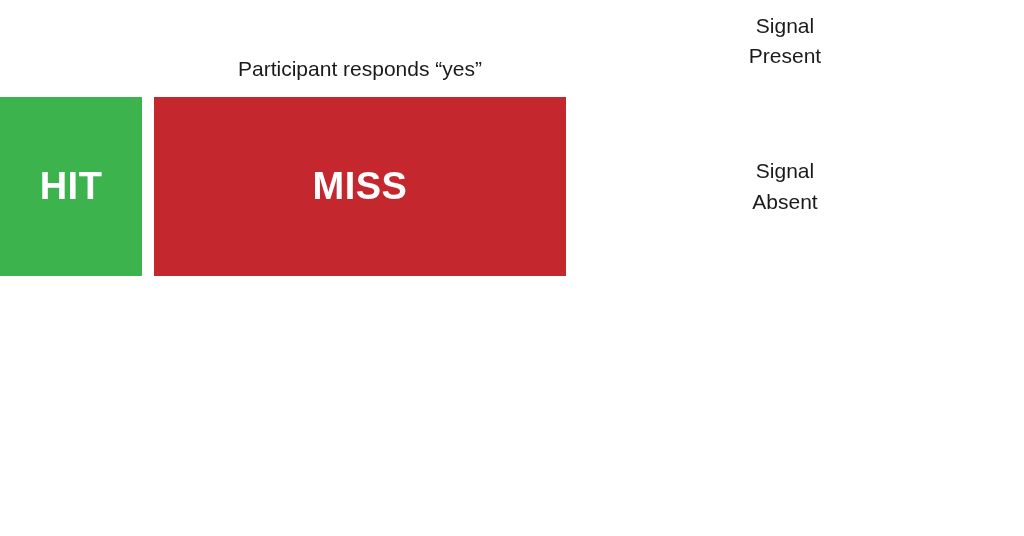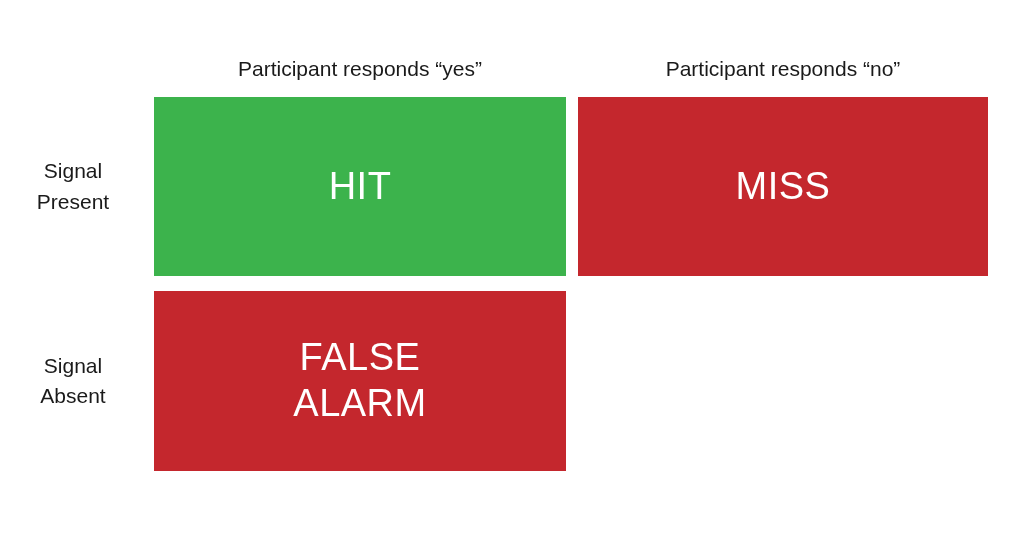--- a/index.html
+++ b/index.html
@@ -48,48 +48,43 @@
     white-space: pre-line;
     padding-left: 4px;
   }
   .cell {
     display: flex;
     align-items: center;
     justify-content: center;
   }
   .cell-label {
     color: #ffffff;
-    font-weight: 400;
+    font-weight: 700;
     font-size: 38px;
     line-height: 1.2;
     letter-spacing: 0.5px;
     text-align: center;
     white-space: pre-line;
   }
 </style>
 </head>
 <body>
 
 <div class="page">
   <div class="grid">
 
     <div class="corner"></div>
     <div class="col-header">Participant responds “yes”</div>
-    <div class="col-header">Participant responds “no”</div>
 
     <div class="row-header">Signal
 Present</div>
     <div class="cell" style="background: rgb(60, 179, 76);">
       <span class="cell-label">HIT</span>
     </div>
     <div class="cell" style="background: rgb(196, 39, 45); justify-content: center;">
       <span class="cell-label">MISS</span>
     </div>
 
     <div class="row-header">Signal
 Absent</div>
-    <div class="cell" style="background: rgb(196, 39, 45);">
-      <span class="cell-label">FALSE
-ALARM</span>
-    </div>
 
   </div>
 </div>
 
 </body></html>

